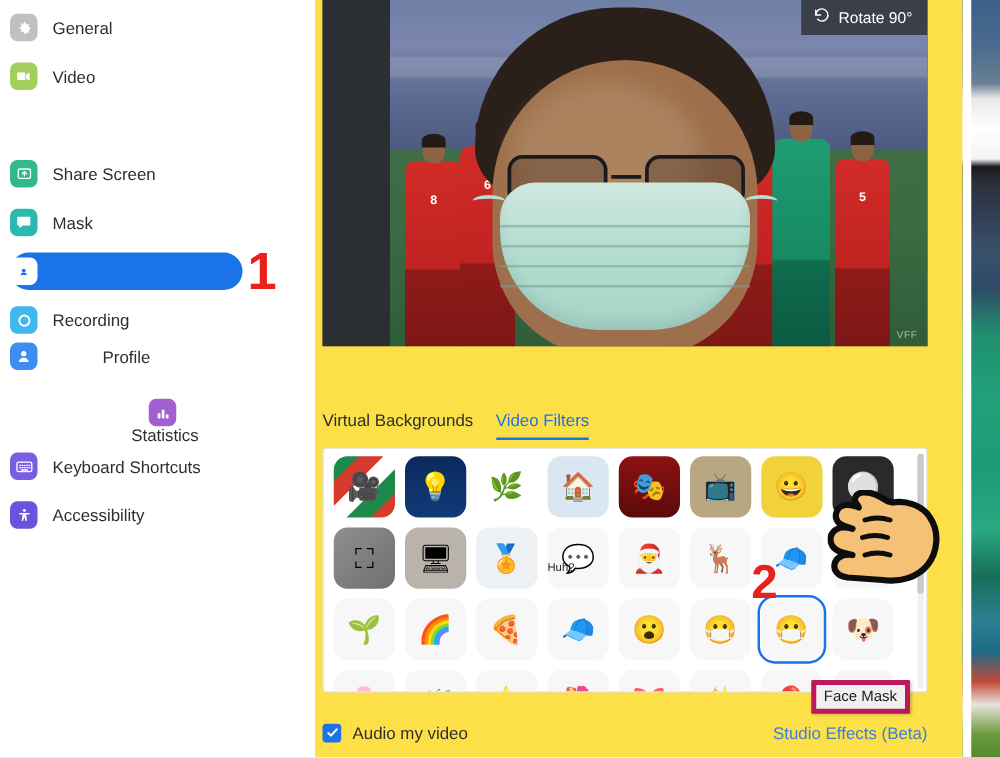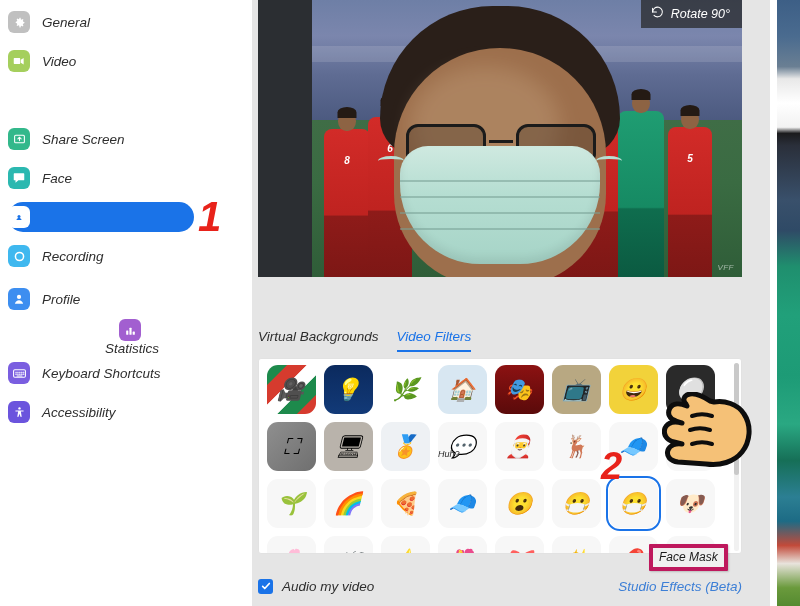--- a/index.html
+++ b/index.html
@@ -3,21 +3,21 @@
 <meta charset="utf-8">
 <style>
   * { box-sizing: border-box; }
   html, body {
     margin: 0; padding: 0;
     width: 800px; height: 606px;
     overflow: hidden;
     background: #ffffff;
     font-family: "Liberation Sans", sans-serif;
   }
-  #root { position: relative; width: 800px; height: 606px; background: #e5e5e5; font-style: italic; }
+  #root { position: relative; width: 800px; height: 606px; background: #fde047; }
 
   
   .desktop-strip {
     position: absolute; top: 0; right: 0; width: 30px; height: 606px;
     background:
       linear-gradient(180deg, #3d5f86 0%, #4a6b8f 6%, #6a7f93 11%, #e8e8e8 13%,
                       #ffffff 17%, #f2f2f2 21%, #1b1b1d 22%, #2a2f3a 24%,
                       #39506b 33%, #2f4a66 38%, #1f8f6e 44%, #21a07a 52%,
                       #1d9b76 62%, #2aa882 70%, #166f57 76%, #2c7f93 82%,
                       #1d6b85 86%, #c24a3a 90%, #e8e3dc 93%, #6a9a3c 97%, #558a30 100%);
@@ -252,42 +252,42 @@
         </span>
         <span class="side-label">Share Screen</span>
       </div>
       <div class="side-item" style="top: 163px;">
         <div class="pill"></div>
         <span class="side-ico" style="background: rgb(43, 184, 176);">
           <svg width="14" height="14" viewBox="0 0 24 24" fill="#ffffff">
             <path d="M4 4h16a1 1 0 011 1v10a1 1 0 01-1 1h-9l-5 4v-4H4a1 1 0 01-1-1V5a1 1 0 011-1z"></path>
           </svg>
         </span>
-        <span class="side-label">Face</span>
+        <span class="side-label">Mask</span>
       </div>
       <div class="side-item active" style="top: 202px;">
         <div class="pill"></div>
         <span class="side-ico" style="background: rgb(255, 255, 255);">
           <svg width="14" height="14" viewBox="0 0 24 24" fill="#ffffff">
             <rect x="2" y="5" width="20" height="14" rx="2"></rect>
             <circle cx="12" cy="11" r="2.6" fill="#1a73e8"></circle>
             <path d="M7.6 17c.6-2.2 2.4-3.3 4.4-3.3S15.8 14.8 16.4 17z" fill="#1a73e8"></path>
           </svg>
         </span>
       </div>
       <div class="side-item" style="top: 241px;">
         <div class="pill"></div>
         <span class="side-ico" style="background: rgb(63, 184, 239);">
           <svg width="15" height="15" viewBox="0 0 24 24" fill="none" stroke="#ffffff" stroke-width="2.4">
             <circle cx="12" cy="12" r="6.5"></circle>
           </svg>
         </span>
         <span class="side-label">Recording</span>
       </div>
-      <div class="side-item" style="top: 284px;">
+      <div class="side-item" style="top: 270px; gap: 40px;">
         <div class="pill"></div>
         <span class="side-ico" style="background: rgb(61, 142, 240);">
           <svg width="14" height="14" viewBox="0 0 24 24" fill="#ffffff">
             <circle cx="12" cy="8.5" r="3.6"></circle>
             <path d="M5 20c.8-4 3.7-6 7-6s6.2 2 7 6z"></path>
           </svg>
         </span>
         <span class="side-label">Profile</span>
       </div>
       <div class="side-item" style="top: 319px; flex-direction: column;">

